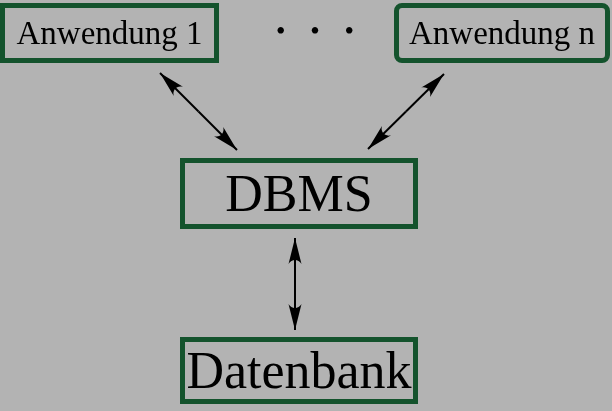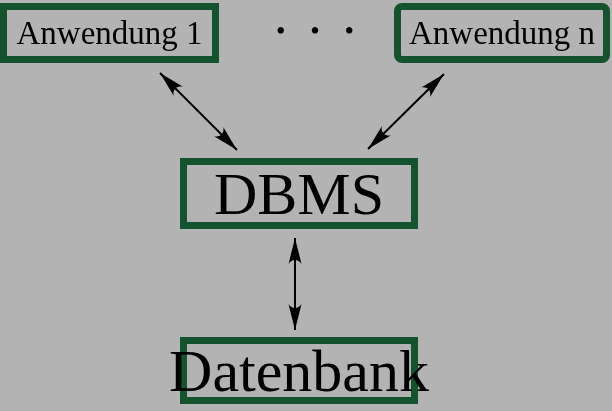--- a/index.html
+++ b/index.html
@@ -11,29 +11,29 @@
   .canvas {
     position: relative;
     width: 612px;
     height: 411px;
     background: #b3b3b3;
     overflow: hidden;
   }
   .node {
     position: absolute;
     box-sizing: border-box;
-    border: 7px solid #14532d;
+    border: 5px solid #14532d;
     background: #b3b3b3;
     display: flex;
     align-items: center;
     justify-content: center;
     color: #000;
   }
   .node-small { font-size: 33px; line-height: 1; }
-  .node-large { font-size: 60px; line-height: 1; }
+  .node-large { font-size: 52px; line-height: 1; }
 
   .box-anwendung-1 { left: 0px;   top: 3px;   width: 219px; height: 60px; }
   .box-anwendung-n { left: 394px; top: 3px;   width: 216px; height: 60px; border-radius: 8px; }
   .box-dbms        { left: 180px; top: 158px; width: 238px; height: 71px; }
   .box-datenbank   { left: 180px; top: 337px; width: 238px; height: 67px; }
 
   .dots {
     position: absolute;
     left: 276px;
     top: 16px;

